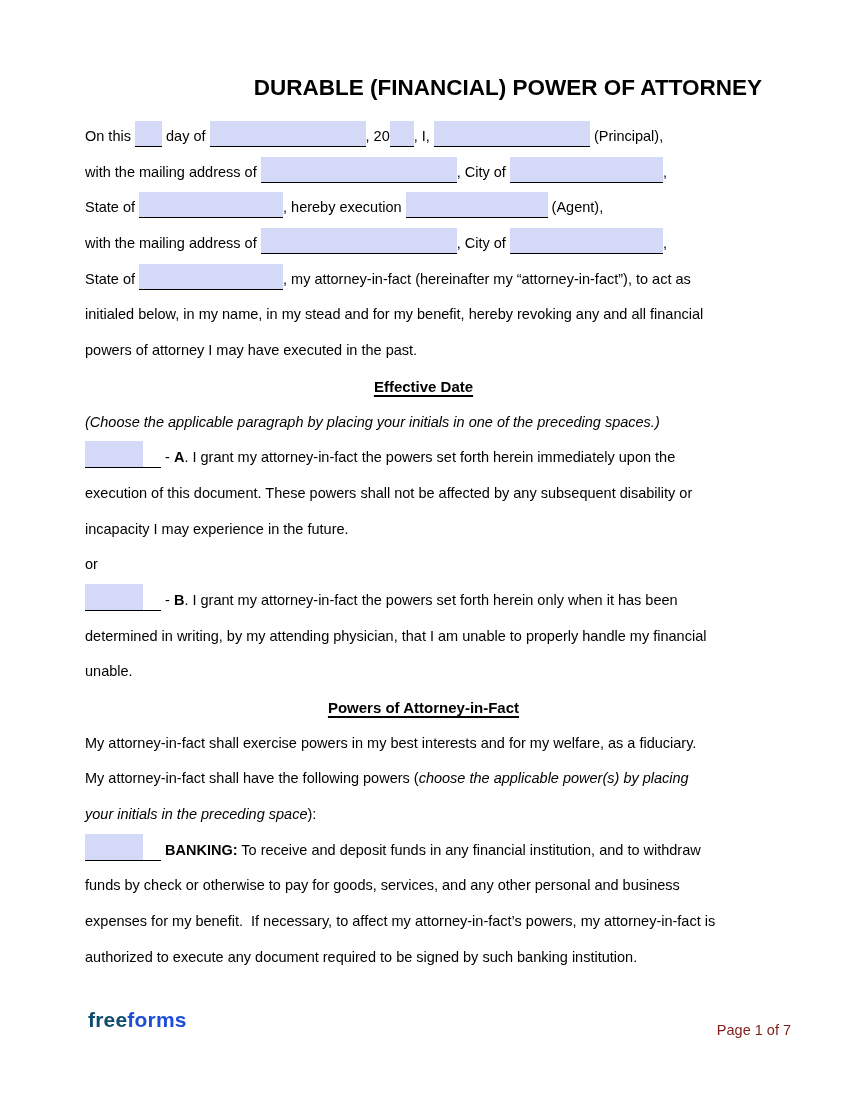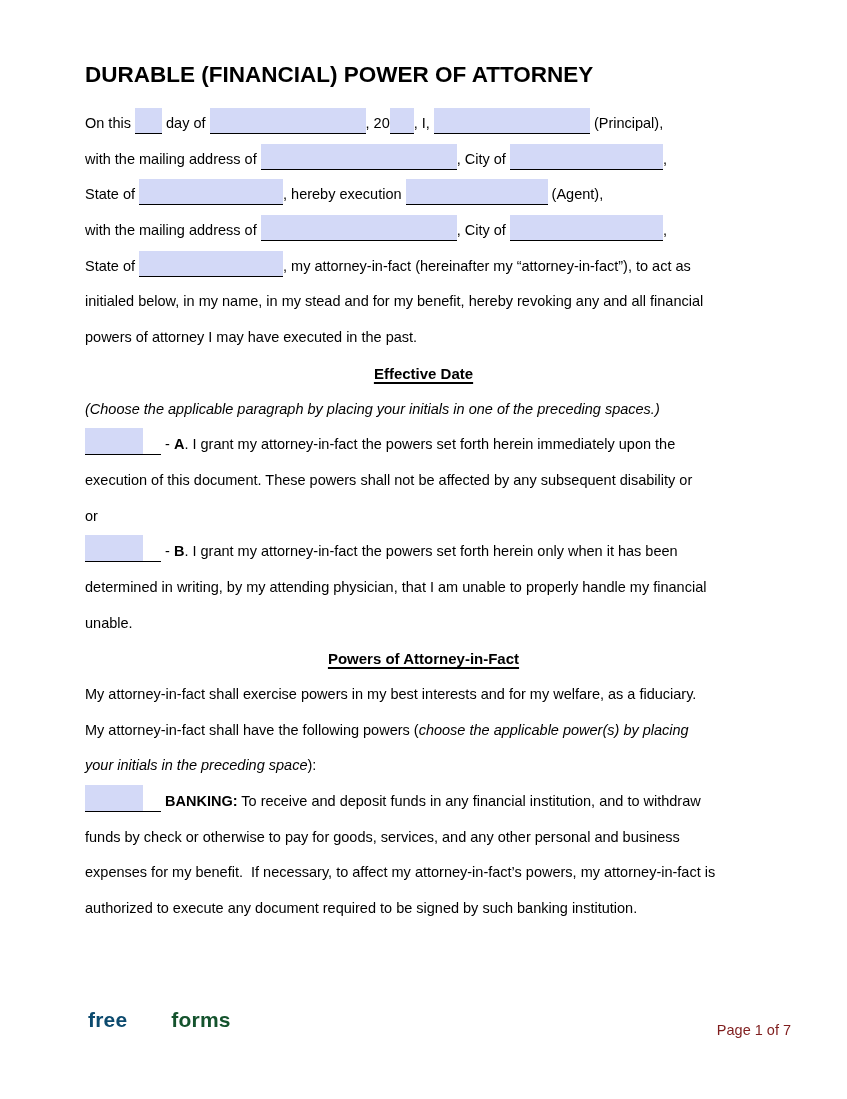--- a/index.html
+++ b/index.html
@@ -12,25 +12,25 @@
     width: 847px;
     height: 1099px;
     background: #ffffff;
     font-family: "Liberation Sans", sans-serif;
     color: #000000;
     box-sizing: border-box;
     overflow: hidden;
   }
   .doc-title {
     padding-top: 57px;
-    text-align: left;
+    text-align: right;
     font-size: 22.5px;
     font-weight: bold;
     line-height: 30px;
-    margin: 3px 85px 16px 85px;
+    margin: 16px 85px 16px 85px;
     white-space: nowrap;
   }
   .doc-body {
     margin: 0 57px 0 85px;
     font-size: 14.5px;
   }
   .line {
     line-height: 35.7px;
     height: 35.7px;
     white-space: pre;
@@ -76,21 +76,21 @@
   }
   .footer-logo {
     position: absolute;
     left: 88px;
     top: 1008px;
     font-size: 21px;
     font-weight: bold;
     letter-spacing: 0.2px;
   }
   .logo-free  { color: #0c4a6e; }
-  .logo-forms { color: #14532d; margin-left: 44px; }
+  .logo-forms { color: #1d4ed8; }
   .footer-pagenum {
     position: absolute;
     right: 56px;
     top: 1022px;
     font-size: 14.5px;
     color: #7f1d1d;
   }
 </style>
 </head>
 <body>
@@ -104,20 +104,21 @@
       <div class="line"><span class="normal">with the mailing address of </span><span class="blank" style="width: 196px;"></span><span class="normal">, City of </span><span class="blank" style="width: 153px;"></span><span class="normal">,</span></div>
       <div class="line"><span class="normal">State of </span><span class="blank" style="width: 144px;"></span><span class="normal">, hereby execution </span><span class="blank" style="width: 142px;"></span><span class="normal"> (Agent),</span></div>
       <div class="line"><span class="normal">with the mailing address of </span><span class="blank" style="width: 196px;"></span><span class="normal">, City of </span><span class="blank" style="width: 153px;"></span><span class="normal">,</span></div>
       <div class="line"><span class="normal">State of </span><span class="blank" style="width: 144px;"></span><span class="normal">, my attorney-in-fact (hereinafter my “attorney-in-fact”), to act as</span></div>
       <div class="line"><span class="normal">initialed below, in my name, in my stead and for my benefit, hereby revoking any and all financial</span></div>
       <div class="line"><span class="normal">powers of attorney I may have executed in the past.</span></div>
       <div class="line center heading"><span class="heading">Effective Date</span></div>
       <div class="line"><span class="italic">(Choose the applicable paragraph by placing your initials in one of the preceding spaces.)</span></div>
       <div class="line"><span class="initial-blank"><span class="initial-box"></span></span><span class="normal"> - </span><span class="bold">A</span><span class="normal">. I grant my attorney-in-fact the powers set forth herein immediately upon the</span></div>
       <div class="line"><span class="normal">execution of this document. These powers shall not be affected by any subsequent disability or</span></div>
+      <div class="line"><span class="normal">incapacity I may experience in the future.</span></div>
       <div class="line"><span class="normal">or</span></div>
       <div class="line"><span class="initial-blank"><span class="initial-box"></span></span><span class="normal"> - </span><span class="bold">B</span><span class="normal">. I grant my attorney-in-fact the powers set forth herein only when it has been</span></div>
       <div class="line"><span class="normal">determined in writing, by my attending physician, that I am unable to properly handle my financial</span></div>
       <div class="line"><span class="normal">unable.</span></div>
       <div class="line center heading"><span class="heading">Powers of Attorney-in-Fact</span></div>
       <div class="line"><span class="normal">My attorney-in-fact shall exercise powers in my best interests and for my welfare, as a fiduciary.</span></div>
       <div class="line"><span class="normal">My attorney-in-fact shall have the following powers (</span><span class="italic">choose the applicable power(s) by placing</span></div>
       <div class="line"><span class="italic">your initials in the preceding space</span><span class="normal">):</span></div>
       <div class="line"><span class="initial-blank"><span class="initial-box"></span></span><span class="normal"> </span><span class="bold">BANKING:</span><span class="normal"> To receive and deposit funds in any financial institution, and to withdraw</span></div>
       <div class="line"><span class="normal">funds by check or otherwise to pay for goods, services, and any other personal and business</span></div>

